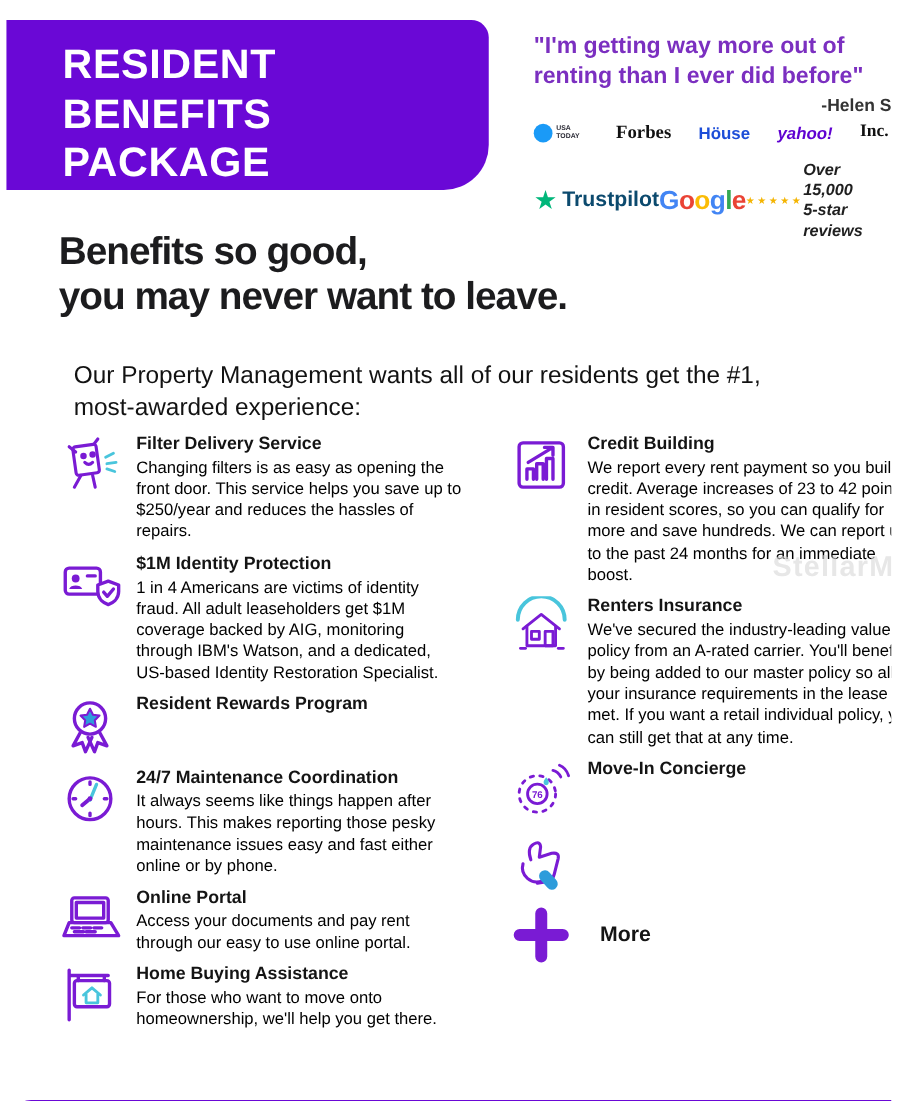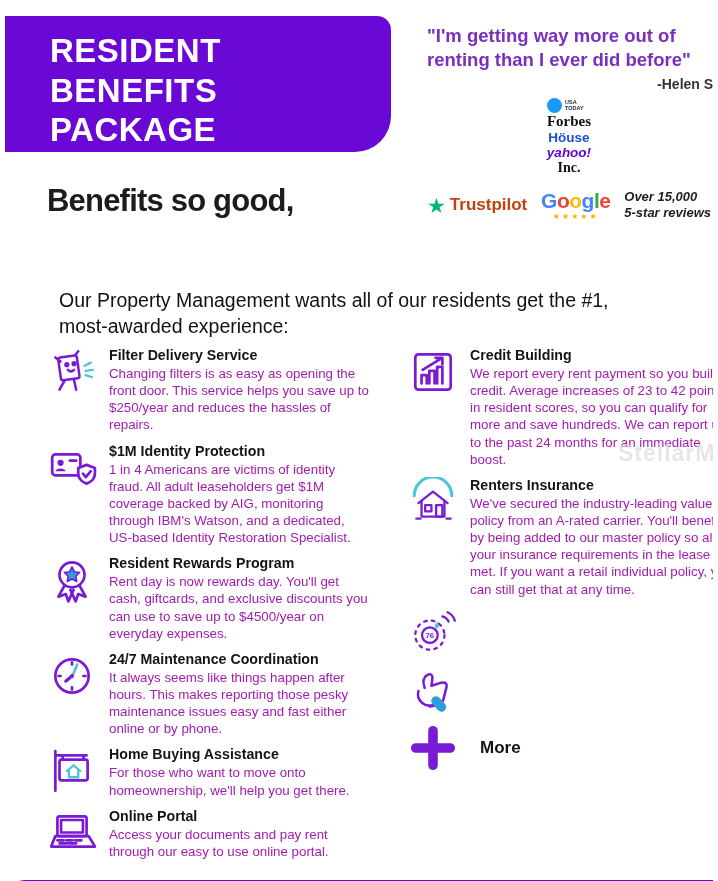--- a/index.html
+++ b/index.html
@@ -10,52 +10,52 @@
   
   .purple-box { position:absolute; left:0; top:0; width:386px; height:136px;
     background:#6A08D6; border-radius:0 14px 36px 0; padding:15px 0 0 45px; }
   .purple-box .pkg-title { width:250px; color:#fff; font-weight:800; font-size:33px;
     line-height:1.2; letter-spacing:.5px; }
 
   .quote-area { position:absolute; left:422px; top:8px; width:290px; }
   .quote-text { color:#7B2FC0; font-weight:700; font-size:18.5px; line-height:1.32; }
   .quote-author { text-align:right; color:#333; font-weight:700; font-size:14px; margin-top:3px; }
   .featured-label { margin-top:9px; color:#8a8a8a; font-size:10.5px; }
-  .logo-row { display:flex; align-items:center; justify-content:space-between; margin-top:6px; width:284px;flex-direction:column; }
+  .logo-row { display:flex; align-items:center; justify-content:space-between; margin-top:6px; width:284px; }
   .usat { display:flex; align-items:center; gap:3px; }
   .usat-circle { width:15px; height:15px; border-radius:50%; background:#1A9AF7; }
   .usat-text { font-size:5.5px; font-weight:700; color:#2a2a35; width:26px; line-height:1.15; }
   .forbes { font-family:"Liberation Serif", serif; font-weight:700; font-size:15px; color:#111; }
   .house  { font-weight:800; font-size:13.5px; color:#1d4ed8; }
   .yahoo  { font-weight:800; font-style:italic; font-size:13.5px; color:#5F01D1; }
   .inc    { font-family:"Liberation Serif", serif; font-weight:800; font-size:14px; color:#111; }
 
   .review-row { display:flex; align-items:center; justify-content:space-between; margin-top:13px; width:284px; }
   .trustpilot { display:flex; align-items:center; }
   .tp-star { color:#00B67A; font-size:21px; margin-right:4px; line-height:1; }
-  .tp-label { font-size:17px; font-weight:700; color:#c2410c; }
-  .google { display:flex; flex-direction:column; align-items:center; }
+  .tp-label { font-size:17px; font-weight:700; color:#0c4a6e; }
+  .google { display:flex; flex-direction:row; align-items:center; }
   .g-word { font-size:21px; font-weight:700; line-height:1; letter-spacing:-.5px; }
   .g-stars { color:#F4B400; font-size:8px; letter-spacing:2px; margin-top:1px; }
   .reviews { font-size:13px; font-weight:700; color:#1f1f1f; line-height:1.25; text-align:left;font-style:italic; }
 
   
   .hero-title { position:absolute; left:42px; top:167px; font-size:31px; font-weight:800;
     color:#1c1c1e; line-height:1.17; letter-spacing:-.8px; }
   .hero-sub { position:absolute; left:54px; top:272px; width:600px; font-size:19.5px;
     color:#121212; line-height:1.33; }
 
   
   .benefits { position:absolute; left:42px; top:331px; width:652px;
     display:grid; grid-template-columns:322px 330px;gap:39px; }
   .benefit { display:flex; gap:12px; margin-bottom:9px; }
   .b-icon { width:50px; height:50px; flex:0 0 50px; }
   .b-icon svg { width:50px; height:50px; }
   .b-title { font-size:14.2px; font-weight:700; color:#141414; margin-bottom:2px; }
-  .b-body { font-size:13.3px; color:#a21caf; line-height:1.29; }
+  .b-body { font-size:13.3px; color:#000000; line-height:1.29; }
   .more-row { display:flex; align-items:center; gap:24px; margin-top:8px; margin-left:2px; }
   .more-icon { width:46px; height:46px; }
   .more-icon svg { width:46px; height:46px; }
   .more-label { font-size:17px; font-weight:700; color:#141414; }
 
   
   .watermark { position:absolute; left:613px; top:424px; font-size:23px; font-weight:700;
     color:#d8d8d8; opacity:.62; letter-spacing:1px; white-space:nowrap; }
   .bottom-bar { position:absolute; left:0; top:864px; width:760px; height:20px;
     background:#6A08D6; border-radius:24px 0 0 0; }
@@ -98,20 +98,21 @@
       </span>
       <span class="reviews">
         <div>Over 15,000</div>
         <div>5-star reviews</div>
       </span>
     </div>
   </div>
 
   <div class="hero-title">
     <div>Benefits so good,</div>
+    <div>you may never want to leave.</div>
   </div>
   <div class="hero-sub">Our Property Management wants all of our residents get the #1, most-awarded experience:</div>
 
   <div class="benefits">
     <div class="col" id="col-left">
     <div class="benefit">
       <span class="b-icon"><svg viewBox="0 0 48 48">
               <g fill="none" stroke="#7A1BD4" stroke-width="2.4" stroke-linecap="round" stroke-linejoin="round">
                 <rect x="12" y="9" width="18" height="22" rx="2" transform="rotate(-8 21 20)"></rect>
                 <path d="M13 14l-5-4M17 32l-5 9M26 32l2 9M27 8l3-4"></path>
@@ -150,69 +151,68 @@
       <span class="b-icon"><svg viewBox="0 0 48 48">
               <g fill="none" stroke="#7A1BD4" stroke-width="2.6" stroke-linejoin="round" stroke-linecap="round">
                 <circle cx="24" cy="19" r="12"></circle>
                 <path d="M17 29l-6 11 7-2.5 2.5 7 5-11"></path>
                 <path d="M31 29l6 11-7-2.5-2.5 7-5-11"></path>
               </g>
               <path d="M24 11.5l2.3 4.6 5 .7-3.6 3.6.8 5-4.5-2.4-4.5 2.4.8-5-3.6-3.6 5-.7z" fill="#2D9CDB" stroke="#7A1BD4" stroke-width="1.6" stroke-linejoin="round"></path>
             </svg></span>
       <div class="b-text">
         <div class="b-title">Resident Rewards Program</div>
-        <div class="b-body">Rent day is now rewards day. You'll get cash, giftcards, and exclusive discounts you can use to save up to $4500/year on everyday expenses.</div>
       </div>
     </div>
 
     <div class="benefit">
       <span class="b-icon"><svg viewBox="0 0 48 48">
               <g fill="none" stroke="#7A1BD4" stroke-width="2.6" stroke-linecap="round">
                 <circle cx="24" cy="24" r="16"></circle>
                 <path d="M24 11v2M37 24h-2M24 35v2M13 24h-2"></path>
                 <path d="M24 24l-6 5" stroke-width="3"></path>
               </g>
               <path d="M24 25L29 13" stroke="#49C5DC" stroke-width="2.6" stroke-linecap="round" fill="none"></path>
               <circle cx="24" cy="24" r="1.9" fill="#7A1BD4"></circle>
             </svg></span>
       <div class="b-text">
         <div class="b-title">24/7 Maintenance Coordination</div>
         <div class="b-body">It always seems like things happen after hours. This makes reporting those pesky maintenance issues easy and fast either online or by phone.</div>
-      </div>
-    </div>
-
-    <div class="benefit">
-      <span class="b-icon"><svg viewBox="0 0 48 48">
-              <g fill="none" stroke="#7A1BD4" stroke-width="2.6" stroke-linecap="round" stroke-linejoin="round">
-                <path d="M8 5v38M8 9h30M15 9v4M35 9v4"></path>
-                <rect x="12" y="13" width="27" height="20" rx="2"></rect>
-              </g>
-              <g fill="none" stroke="#49C5DC" stroke-width="2.2" stroke-linejoin="round" stroke-linecap="round">
-                <path d="M19 24l6.5-5.5L32 24"></path>
-                <path d="M21 23.5V30h9v-6.5"></path>
-              </g>
-            </svg></span>
-      <div class="b-text">
-        <div class="b-title">Home Buying Assistance</div>
-        <div class="b-body">For those who want to move onto homeownership, we'll help you get there.</div>
       </div>
     </div>
 
     <div class="benefit">
       <span class="b-icon"><svg viewBox="0 0 48 48">
               <g fill="none" stroke="#7A1BD4" stroke-width="2.6" stroke-linejoin="round" stroke-linecap="round">
                 <rect x="10" y="8" width="28" height="19" rx="2"></rect>
                 <rect x="13.5" y="11.5" width="21" height="12"></rect>
                 <path d="M8 27h32l6 10H4z"></path>
                 <path d="M10 31h6M18.5 31h6M27 31h6M12 34h7M21 34h7"></path>
               </g>
             </svg></span>
       <div class="b-text">
         <div class="b-title">Online Portal</div>
         <div class="b-body">Access your documents and pay rent through our easy to use online portal.</div>
+      </div>
+    </div>
+
+    <div class="benefit">
+      <span class="b-icon"><svg viewBox="0 0 48 48">
+              <g fill="none" stroke="#7A1BD4" stroke-width="2.6" stroke-linecap="round" stroke-linejoin="round">
+                <path d="M8 5v38M8 9h30M15 9v4M35 9v4"></path>
+                <rect x="12" y="13" width="27" height="20" rx="2"></rect>
+              </g>
+              <g fill="none" stroke="#49C5DC" stroke-width="2.2" stroke-linejoin="round" stroke-linecap="round">
+                <path d="M19 24l6.5-5.5L32 24"></path>
+                <path d="M21 23.5V30h9v-6.5"></path>
+              </g>
+            </svg></span>
+      <div class="b-text">
+        <div class="b-title">Home Buying Assistance</div>
+        <div class="b-body">For those who want to move onto homeownership, we'll help you get there.</div>
       </div>
     </div>
   </div>
     <div class="col">
       <div id="col-right">
     <div class="benefit">
       <span class="b-icon"><svg viewBox="0 0 48 48">
                 <g fill="none" stroke="#7A1BD4" stroke-width="2.6" stroke-linejoin="round" stroke-linecap="round">
                   <rect x="7" y="7" width="34" height="34" rx="3"></rect>
                   <path d="M13 35v-8h5v8M20.5 35V23h5v12M28 35V19h5v16"></path>
@@ -246,20 +246,21 @@
       <span class="b-icon"><svg viewBox="0 0 48 48">
                 <g fill="none" stroke="#7A1BD4" stroke-width="2.2" stroke-linecap="round">
                   <circle cx="21" cy="27" r="14" stroke-dasharray="2.5 5"></circle>
                   <circle cx="21" cy="27" r="7.5"></circle>
                   <path d="M33 9q4 1 6 5M38 5q5 2 7 8"></path>
                 </g>
                 <text x="21" y="30" font-size="7.5" text-anchor="middle" fill="#7A1BD4" font-family="Liberation Sans, sans-serif" font-weight="bold">76</text>
                 <path d="M29 16c1.6 2.2.5 4.4-1.2 4.4s-2.8-2.2-1.2-4.4l1.2-1.8z" fill="#49C5DC"></path>
               </svg></span>
       <div class="b-text">
+        <div class="b-title">Move-In Concierge</div>
       </div>
     </div>
 
     <div class="benefit">
       <span class="b-icon"><svg viewBox="0 0 48 48">
                 <g fill="none" stroke="#7A1BD4" stroke-width="2.4" stroke-linecap="round" stroke-linejoin="round">
                   <path d="M10 24a11 11 0 0 0 15 13"></path>
                   <path d="M16 21q-3-9 2-12t5.5 2l-1 8 9.5-3q6-1 5 4l-3 12q-1 5-7 6l-6 1"></path>
                 </g>
                 <rect x="25" y="28" width="9" height="17" rx="4.5" transform="rotate(-42 29.5 36.5)" fill="#2D9CDB"></rect>

